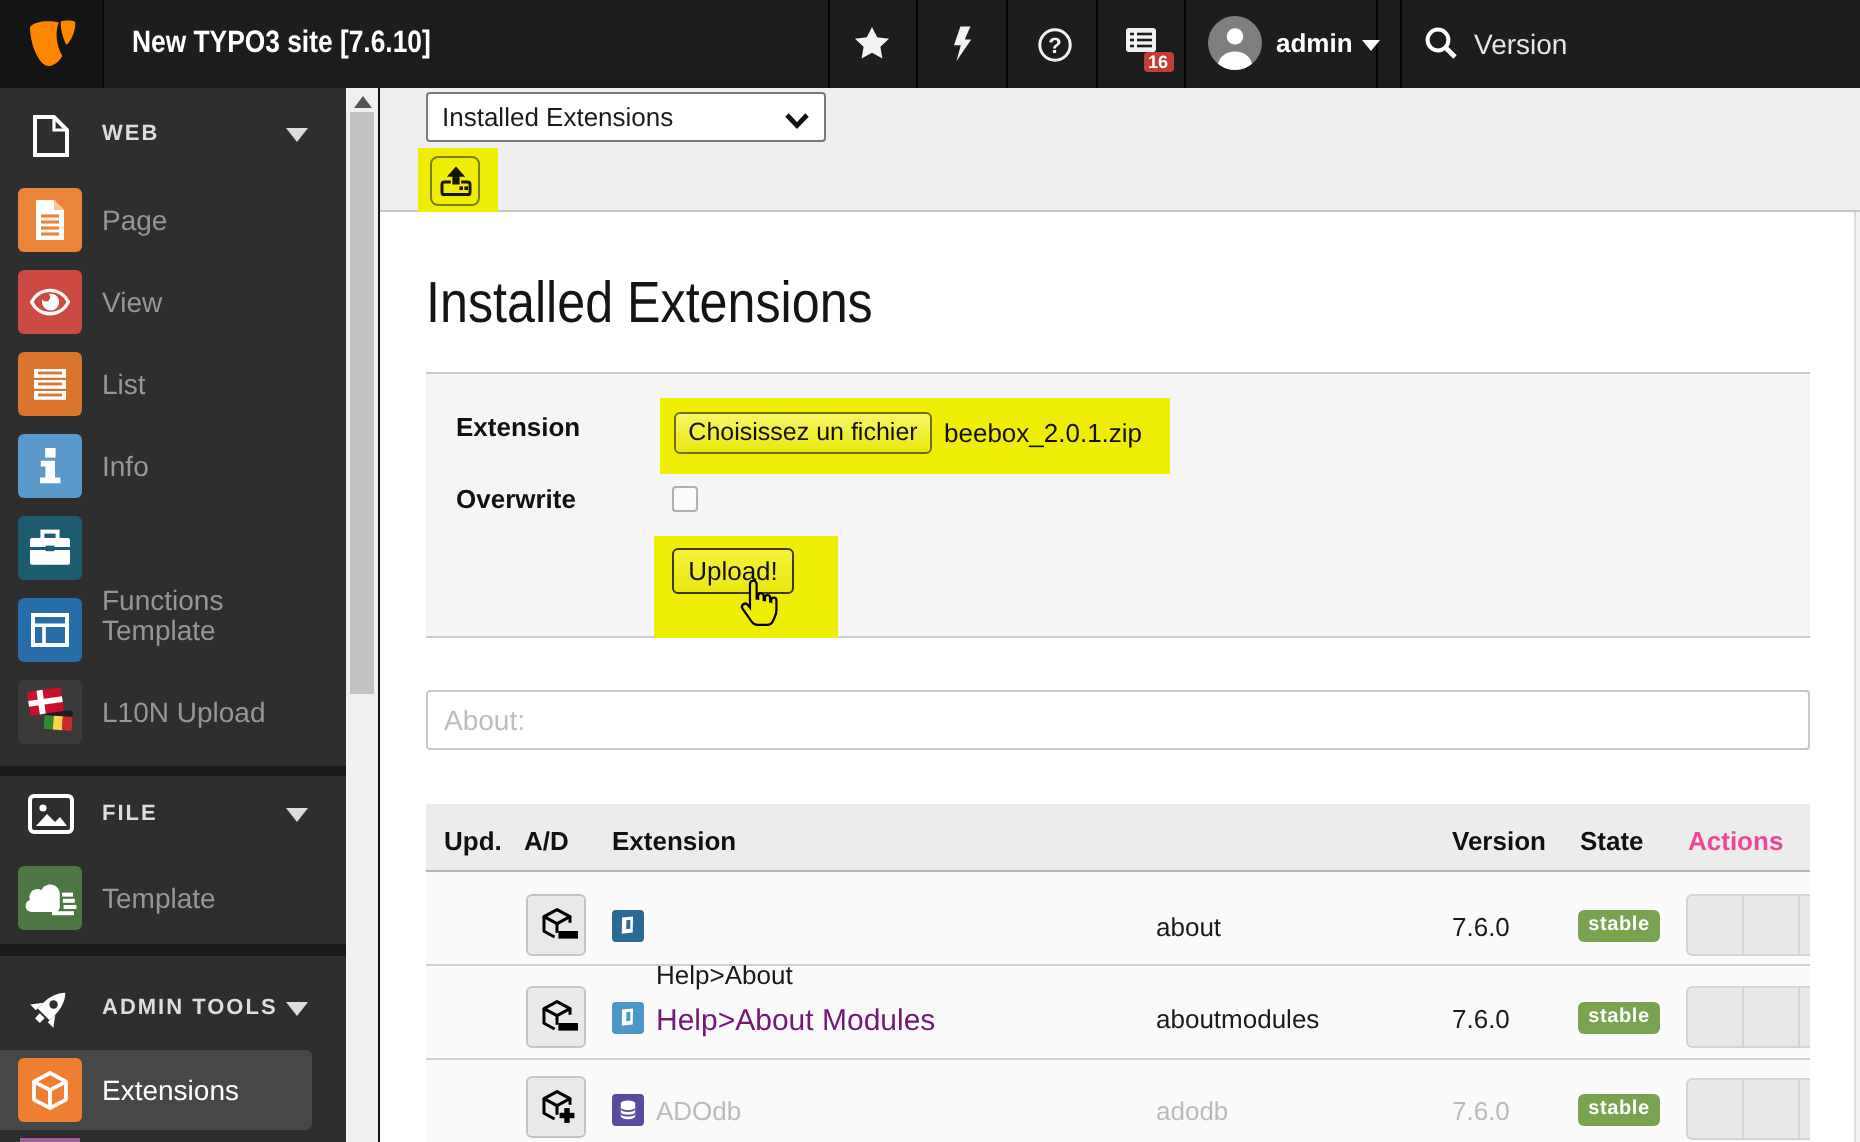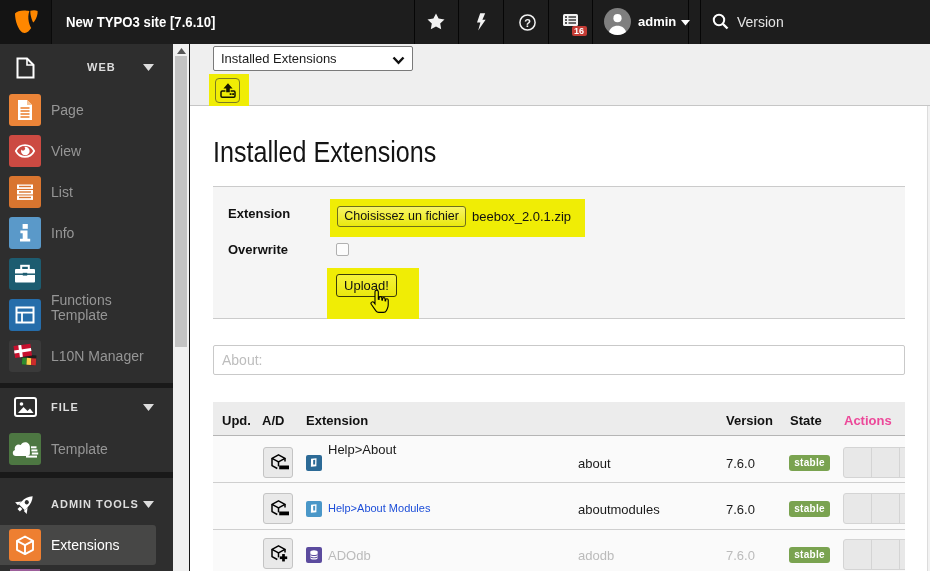--- a/index.html
+++ b/index.html
@@ -74,21 +74,21 @@
   <line x1="11" y1="11" x2="15.5" y2="15.5" stroke="#fff" stroke-width="2.4"></line>
 </svg>
 <div class="abs" style="left:737px;top:0;height:44px;line-height:44px;color:#e4e4e4;font-size:14px;">Version</div>
 
 <div class="abs" style="left:0;top:44px;width:173px;height:527px;background:#2e2e2e;"></div>
 
 <svg class="abs" style="left:16px;top:57px;" width="19" height="22" viewBox="0 0 19 22">
   <path d="M1.5 1.5 H11 L17.5 8 V20.5 H1.5 Z" fill="none" stroke="#fff" stroke-width="2"></path>
   <path d="M11 1.5 V8 H17.5" fill="none" stroke="#fff" stroke-width="1.6"></path>
 </svg>
-<div class="abs" style="left:51px;top:61px;color:#ddd;font-size:11px;font-weight:bold;letter-spacing:1px;margin-left:36px;">WEB</div>
+<div class="abs" style="left:51px;top:61px;color:#ddd;font-size:11px;font-weight:bold;letter-spacing:1px;">WEB</div>
 <svg class="abs" style="left:143px;top:64px;" width="11" height="8" viewBox="0 0 11 8">
     <path fill="#ddd" d="M0 0 L11 0 L5.5 7 Z"></path>
   </svg>
 
 <div class="abs" style="left:9px;top:94px;width:32px;height:32px;background:#eb8438;border-radius:3px;"></div>
 <svg class="abs" style="left:9px;top:94px;" width="32" height="32" viewBox="0 0 32 32">
   <path d="M9 6 H18 L23 11 V26 H9 Z" fill="#fff"></path>
   <path d="M18 6 L18 11 L23 11 Z" fill="#f7c396"></path>
   <g stroke="#eb8438" stroke-width="1.6">
     <line x1="11.5" y1="14" x2="20.5" y2="14"></line>
@@ -153,21 +153,21 @@
     <rect x="0" y="3" width="4.6" height="7" fill="#2e8b2e"></rect>
     <rect x="4.6" y="3" width="4.6" height="7" fill="#ffd24d"></rect>
     <rect x="9.2" y="3" width="4.8" height="7" fill="#cc2b2b"></rect>
   </g>
   <g transform="translate(4.5,6) rotate(-8)">
     <rect x="0" y="0" width="17" height="12" fill="#c8102e"></rect>
     <rect x="4.8" y="0" width="3" height="12" fill="#fff"></rect>
     <rect x="0" y="4.5" width="17" height="3" fill="#fff"></rect>
   </g>
 </svg>
-<div class="abs" style="left:51px;top:346px;color:#969696;font-size:14px;height:20px;line-height:20px;">L10N Manager</div>
+<div class="abs" style="left:51px;top:346px;color:#969696;font-size:14px;height:20px;line-height:20px;">L10N Upload</div>
 
 <div class="abs" style="left:0;top:383px;width:173px;height:5px;background:#191919;"></div>
 
 <svg class="abs" style="left:14px;top:397px;" width="23" height="20" viewBox="0 0 23 20">
   <rect x="1" y="1" width="21" height="18" rx="2" fill="none" stroke="#fff" stroke-width="2"></rect>
   <circle cx="7.5" cy="7" r="1.8" fill="#fff"></circle>
   <path d="M4 16 L9.5 10 L13.5 14 L16 11.5 L19.5 16 Z" fill="#fff"></path>
 </svg>
 <div class="abs" style="left:51px;top:401px;color:#ddd;font-size:11px;font-weight:bold;letter-spacing:1px;">FILE</div>
 <svg class="abs" style="left:143px;top:404px;" width="11" height="8" viewBox="0 0 11 8">
@@ -281,21 +281,21 @@
     <path d="M9.5 7.8 V12.4"></path>
     <path d="M16 4.3 V7.4"></path>
   </g>
   <rect x="10.2" y="11.5" width="9.8" height="3.8" fill="#000"></rect>
 </svg>
 <div class="abs" style="left:306px;top:455px;width:16px;height:16px;background:#2c6a96;border-radius:2px;"></div>
 <svg class="abs" style="left:306px;top:455px;" width="16" height="16" viewBox="0 0 16 16">
   <path d="M5.5 3.5 L11 3.5 L10 11.5 L4.5 11.5 Z" fill="#fff" transform="rotate(-6 8 8)"></path>
   <path d="M7.5 5 L9.5 5 L9 9.5 L7 9.5 Z" fill="#2c6a96" transform="rotate(-6 8 8)"></path>
 </svg>
-<div class="abs" style="left:328px;top:442px;font-size:13px;color:#1a1a1a;">Help&gt;About</div>
+<div class="abs" style="left:328px;top:480px;font-size:13px;color:#1a1a1a;">Help&gt;About</div>
 <div class="abs" style="left:578px;top:456px;font-size:13px;color:#1a1a1a;">about</div>
 <div class="abs" style="left:726px;top:456px;font-size:13px;color:#1a1a1a;">7.6.0</div>
 <div class="abs" style="left:789px;top:455px;width:41px;height:16px;background:#7aa350;border-radius:3px;color:#fff;font-size:10px;font-weight:bold;text-align:center;line-height:16px;letter-spacing:.3px;">stable</div>
 <div class="abs" style="left:843px;top:447px;width:62px;height:31px;overflow:hidden;">
   <div style="position:absolute;left:0;top:0;width:29px;height:31px;background:#e8e8e8;border:1px solid #d4d4d4;border-radius:3px 0 0 3px;"></div>
   <div style="position:absolute;left:28px;top:0;width:29px;height:31px;background:#e8e8e8;border:1px solid #d4d4d4;"></div>
   <div style="position:absolute;left:56px;top:0;width:29px;height:31px;background:#e8e8e8;border:1px solid #d4d4d4;"></div>
 </div>
 
 <div class="abs" style="left:263px;top:493px;width:30px;height:31px;background:#e9e9e9;border:1px solid #c4c4c4;border-radius:3px;"></div>
@@ -306,21 +306,21 @@
     <path d="M9.5 7.8 V12.4"></path>
     <path d="M16 4.3 V7.4"></path>
   </g>
   <rect x="10.2" y="11.5" width="9.8" height="3.8" fill="#000"></rect>
 </svg>
 <div class="abs" style="left:306px;top:501px;width:16px;height:16px;background:#4a97c8;border-radius:2px;"></div>
 <svg class="abs" style="left:306px;top:501px;" width="16" height="16" viewBox="0 0 16 16">
   <path d="M5.5 3.5 L11 3.5 L10 11.5 L4.5 11.5 Z" fill="#fff" transform="rotate(-6 8 8)"></path>
   <path d="M7.5 5 L9.5 5 L9 9.5 L7 9.5 Z" fill="#4a97c8" transform="rotate(-6 8 8)"></path>
 </svg>
-<div class="abs" style="left:328px;top:502px;font-size:11px;color:#1d4ed8;">Help&gt;About Modules</div>
+<div class="abs" style="left:328px;top:502px;font-size:15px;color:#701a75;">Help&gt;About Modules</div>
 <div class="abs" style="left:578px;top:502px;font-size:13px;color:#1a1a1a;">aboutmodules</div>
 <div class="abs" style="left:726px;top:502px;font-size:13px;color:#1a1a1a;">7.6.0</div>
 <div class="abs" style="left:789px;top:501px;width:41px;height:16px;background:#7aa350;border-radius:3px;color:#fff;font-size:10px;font-weight:bold;text-align:center;line-height:16px;letter-spacing:.3px;">stable</div>
 <div class="abs" style="left:843px;top:493px;width:62px;height:31px;overflow:hidden;">
   <div style="position:absolute;left:0;top:0;width:29px;height:31px;background:#e8e8e8;border:1px solid #d4d4d4;border-radius:3px 0 0 3px;"></div>
   <div style="position:absolute;left:28px;top:0;width:29px;height:31px;background:#e8e8e8;border:1px solid #d4d4d4;"></div>
   <div style="position:absolute;left:56px;top:0;width:29px;height:31px;background:#e8e8e8;border:1px solid #d4d4d4;"></div>
 </div>
 
 <div class="abs" style="left:263px;top:538px;width:30px;height:31px;background:#e9e9e9;border:1px solid #c4c4c4;border-radius:3px;"></div>

